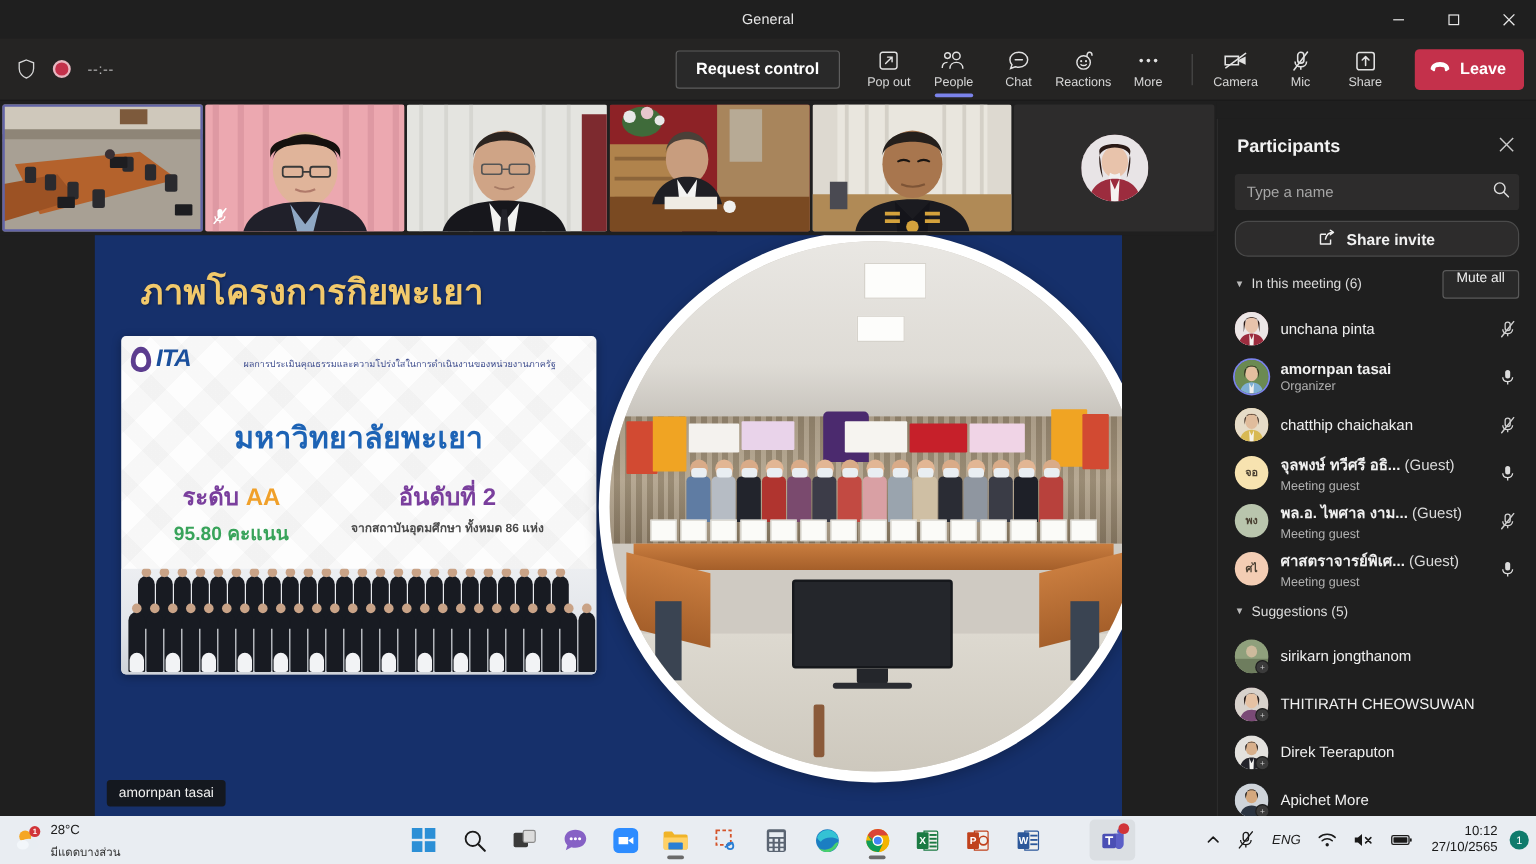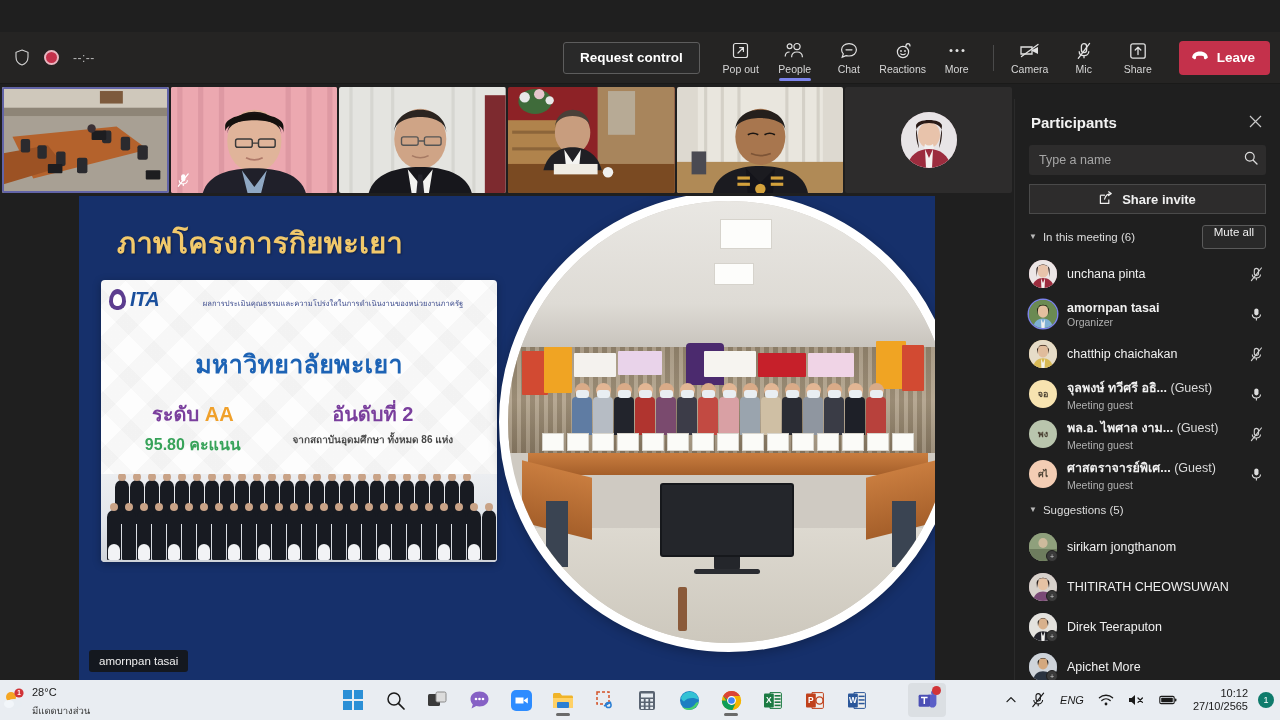--- a/index.html
+++ b/index.html
@@ -223,21 +223,21 @@
   .search-box {
     height: 30px; background: #2d2c2c; border-radius: 3px;
     display: flex; align-items: center; padding: 0 8px 0 10px; margin-bottom: 9px;
   }
   .search-box input {
     flex: 1; background: transparent; border: 0; outline: none;
     color: #e8e8e8; font-size: 12.5px; font-family: inherit;
   }
   .search-box input::placeholder { color: #a6a6a6; }
   .share-invite-btn {
-    height: 30px; background: #2d2c2c; border: 1px solid #4a4a4a; border-radius: 0;
+    height: 30px; background: #2d2c2c; border: 1px solid #4a4a4a; border-radius: 11px;
     display: flex; align-items: center; justify-content: center; gap: 8px;
     color: #f0f0f0; font-size: 13px; font-weight: 600; cursor: pointer; margin-bottom: 10px;
   }
   .sect-head {
     display: flex; align-items: center; justify-content: space-between;
     height: 26px; margin-bottom: 4px;
   }
   .sect-left { display: flex; align-items: center; gap: 6px; }
   .chev { color: #b9b9b9; font-size: 8px; line-height: 1; }
   .sect-label { font-size: 11.5px; color: #dcdcdc; }
@@ -269,21 +269,21 @@
     display: flex; align-items: center; justify-content: center;
     font-size: 7px; color: #cfcfcf;
   }
   .pav-wrap { position: relative; width: 28px; height: 28px; flex-shrink: 0; }
 
   
   .taskbar {
     position: absolute; bottom: 0; left: 0; width: 1280px; height: 40px;
     background: #e9edf2; display: flex; align-items: center;
   }
-  .weather { display: flex; align-items: center; gap: 6px; padding-left: 2px; }
+  .weather { display: flex; align-items: center; gap: 6px; padding-left: 12px; }
   .weather-ico { width: 24px; height: 24px; position: relative; }
   .weather-txt { line-height: 1.15; }
   .w-temp { font-size: 11px; color: #1a1a1a; }
   .w-desc { font-size: 9.5px; color: #333; }
   .tb-apps { position: absolute; left: 50%; transform: translateX(-50%); display: flex; align-items: center; gap: 4px; }
   .tb-app {
     width: 38px; height: 34px; border-radius: 4px; position: relative;
     display: flex; align-items: center; justify-content: center; cursor: pointer;
   }
   .tb-app.open::after {
@@ -308,20 +308,40 @@
   .tray-badge {
     width: 16px; height: 16px; border-radius: 50%; background: #0f7b6c;
     color: #fff; font-size: 9px; display: flex; align-items: center; justify-content: center;
   }
 </style>
 </head>
 <body>
 
 <div class="app">
 
+  <div class="titlebar">
+    <div class="titlebar-title">General</div>
+    <div class="win-controls">
+      <div class="win-btn">
+        <svg width="11" height="11" viewBox="0 0 11 11">
+            <rect x="1" y="5" width="9" height="1" fill="#e6e6e6"></rect>
+          </svg>
+      </div>
+      <div class="win-btn">
+        <svg width="11" height="11" viewBox="0 0 11 11">
+            <rect x="1.5" y="1.5" width="8" height="8" fill="none" stroke="#e6e6e6" stroke-width="1"></rect>
+          </svg>
+      </div>
+      <div class="win-btn close">
+        <svg width="11" height="11" viewBox="0 0 11 11">
+            <path d="M1 1 L10 10 M10 1 L1 10" stroke="#e6e6e6" stroke-width="1.1" fill="none"></path>
+          </svg>
+      </div>
+    </div>
+  </div>
 
   <div class="toolbar">
     <div class="tb-left">
       <span class="tb-shield">
         <svg width="16" height="17" viewBox="0 0 16 17">
             <path d="M8 1 L14 3.3 V8 C14 12 11 15 8 16 C5 15 2 12 2 8 V3.3 Z" fill="none" stroke="#d6d6d6" stroke-width="1.1"></path>
           </svg>
       </span>
       <span class="tb-rec"></span>
       <span class="tb-timer">--:--</span>

